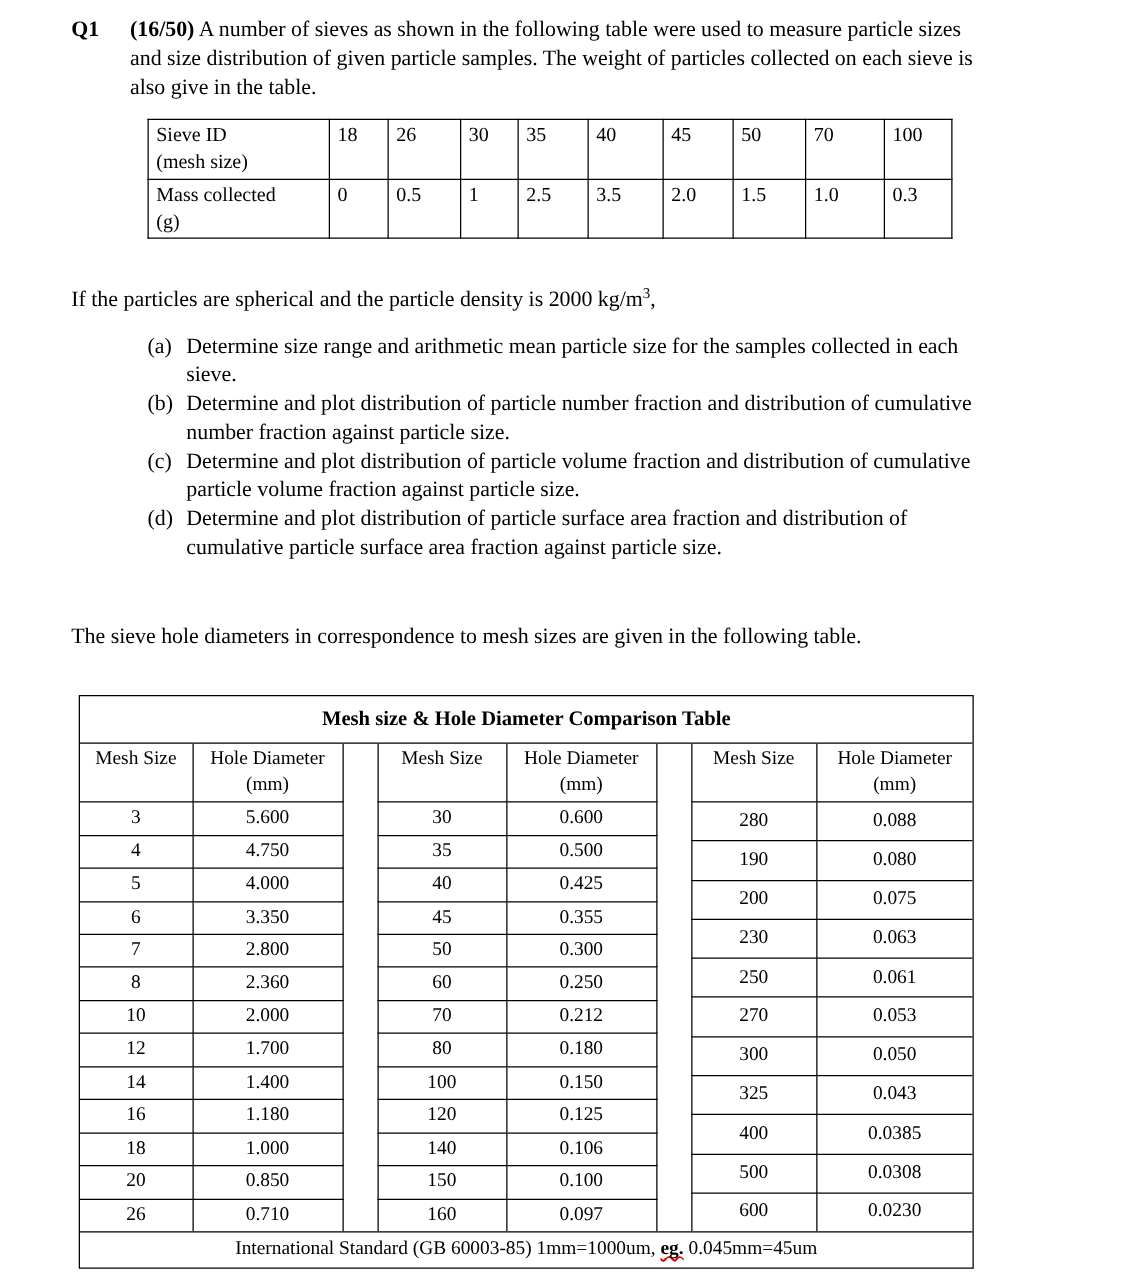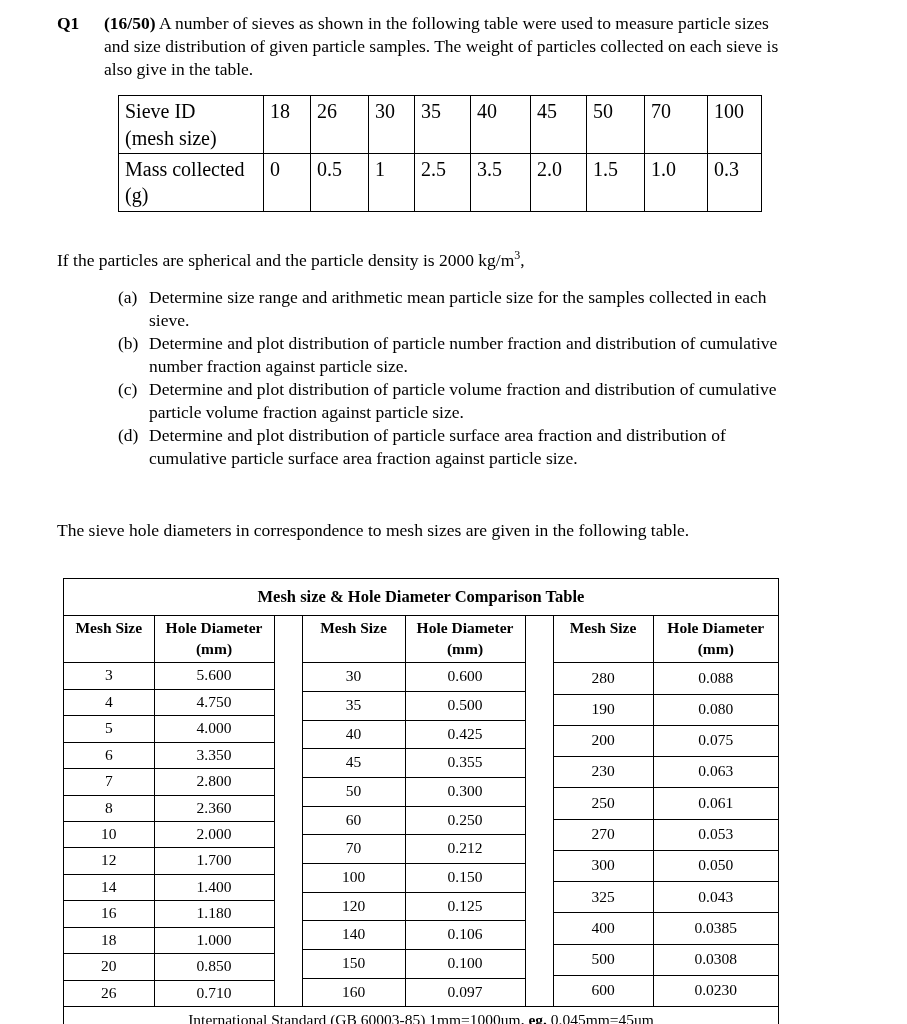--- a/index.html
+++ b/index.html
@@ -16,21 +16,21 @@
   .q-row { display:flex; margin-left:57px; }
   .q-num { width:47px; flex:none; font-weight:bold; }
   .q-body { width:692px; }
   .q-points { font-weight:bold; }
 
   
   .sieve-table {
     border-collapse:collapse;
     margin:14px 0 16px 118px;
     table-layout:fixed;
-    font-size:20px;
+    font-size:16px;
   }
   .sieve-table td {
     border:1px solid #000;
     vertical-align:top;
     text-align:left;
     padding:2px 6px;
   }
 
   .density-line { margin:36px 0 0 57px; }
   .density-line sup { font-size:12px; }
@@ -62,21 +62,21 @@
     border-collapse:collapse;
     table-layout:fixed;
     font-size:15.5px;
   }
   .comp-table th, .comp-table td {
     border:1px solid #000;
     text-align:center;
     font-weight:normal;
     padding:2px 2px 3px 2px;
   }
-  .comp-table tr:first-child th { border-top:none;font-weight:bold; }
+  .comp-table tr:first-child th { border-top:none; }
   .comp-table tr:last-child td { border-bottom:none; }
   .comp-table.g0 th:first-child, .comp-table.g0 td:first-child { border-left:none; }
   .comp-table.g2 th:last-child, .comp-table.g2 td:last-child { border-right:none; }
   .comp-table th { vertical-align:top; }
   .comp-footer {
     border-top:1px solid #000;
     text-align:center;
     font-size:15.5px;
     padding:3px 0 4px 0;
   }
@@ -284,20 +284,24 @@
             </tr>
             <tr>
               <td>60</td>
               <td>0.250</td>
             </tr>
             <tr>
               <td>70</td>
               <td>0.212</td>
             </tr>
             <tr>
+              <td>80</td>
+              <td>0.180</td>
+            </tr>
+            <tr>
               <td>100</td>
               <td>0.150</td>
             </tr>
             <tr>
               <td>120</td>
               <td>0.125</td>
             </tr>
             <tr>
               <td>140</td>
               <td>0.106</td>

